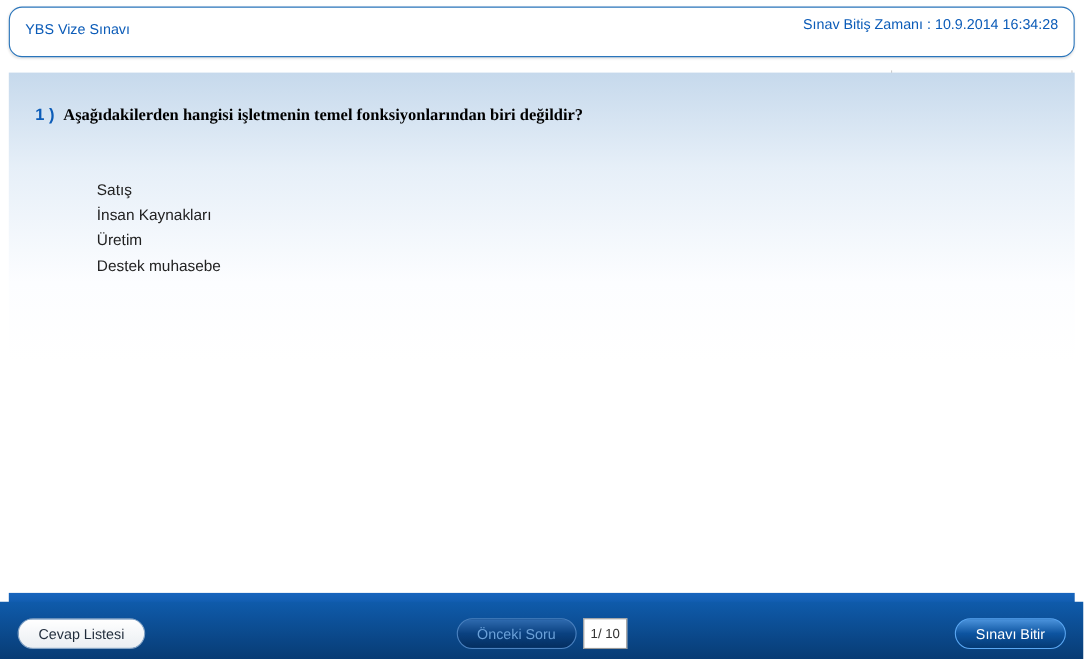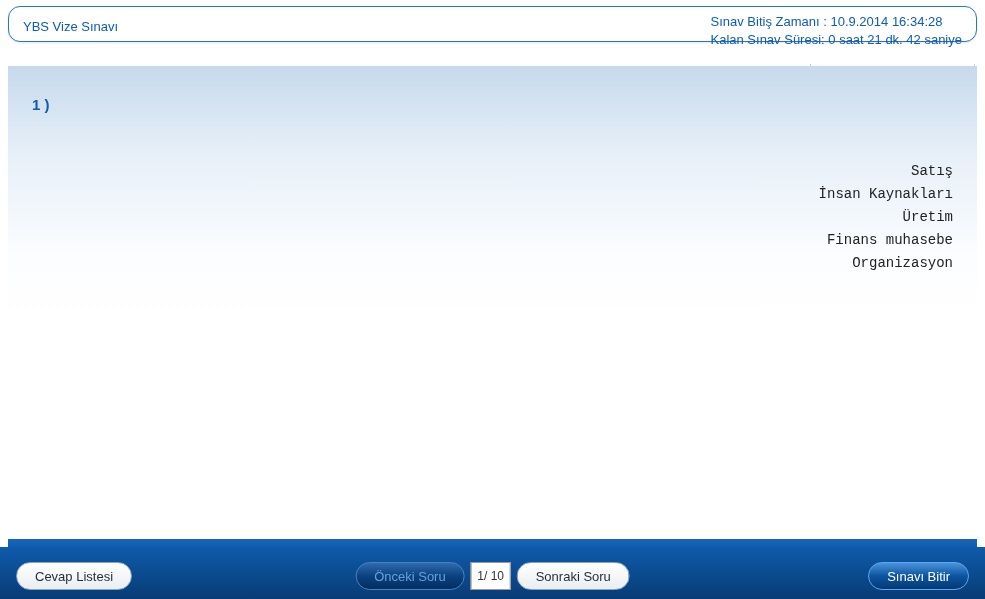--- a/index.html
+++ b/index.html
@@ -15,21 +15,21 @@
       overflow: hidden;
     }
     .container {
       width: 985px;
       height: 599px;
       position: relative;
       background: #fff;
     }
     .header-bar {
       margin: 6px 8px 0 8px;
-      height: 36px;
+      height: 46px;
       border: 1px solid #2a75bb;
       border-radius: 12px;
       background: #fff;
       display: flex;
       justify-content: space-between;
       align-items: flex-start;
       padding: 6px 14px;
       box-shadow: 0 1px 2px rgba(0,0,0,0.1);
     }
     .header-left {
@@ -79,23 +79,22 @@
     .question-text {
       color: #000;
       font-size: 15px;
       font-family: "Times New Roman", serif;
       font-weight: 600;
     }
     .options {
       margin-left: 56px;
       font-size: 14px;
       color: #222;
-      font-family: Liberation Mono, monospace;
+      font-family: Liberation Sans, sans-serif;
       line-height: 1.5;
-      text-align: right;
     }
     .options div {
       margin-bottom: 2px;
     }
     .footer-band {
       position: absolute;
       bottom: 52px;
       left: 8px;
       right: 8px;
       height: 14px;
@@ -178,47 +177,45 @@
     }
   </style>
 </head>
 <body>
 
 <div class="container">
   <div class="header-bar">
     <div class="header-left">YBS Vize Sınavı</div>
     <div class="header-right">
       <div>Sınav Bitiş Zamanı : 10.9.2014 16:34:28</div>
-      <div>Kalan Sınav Süresi: 0 saat 21 dk. 42 saniye</div>
     </div>
   </div>
 
   <div class="progress-ghost"></div>
 
   <div class="content">
     <div class="question-line">
       <span class="question-number">1 )</span>
+      <span class="question-text">Aşağıdakilerden hangisi işletmenin temel fonksiyonlarından biri değildir?</span>
     </div>
     <div class="options">
       <div>Satış</div>
       <div>İnsan Kaynakları</div>
       <div>Üretim</div>
-      <div>Finans muhasebe</div>
-      <div>Organizasyon</div>
+      <div>Destek muhasebe</div>
     </div>
   </div>
 
   <div class="footer-band"></div>
 
   <div class="footer-bar">
     <div class="footer-left">
       <div class="btn btn-white">Cevap Listesi</div>
     </div>
     <div class="footer-center">
       <div class="btn btn-blue-dim">Önceki Soru</div>
       <div class="page-box">1/ 10</div>
-      <div class="btn btn-white">Sonraki Soru</div>
     </div>
     <div class="footer-right">
       <div class="btn btn-blue">Sınavı Bitir</div>
     </div>
   </div>
 </div>
 
 </body></html>

